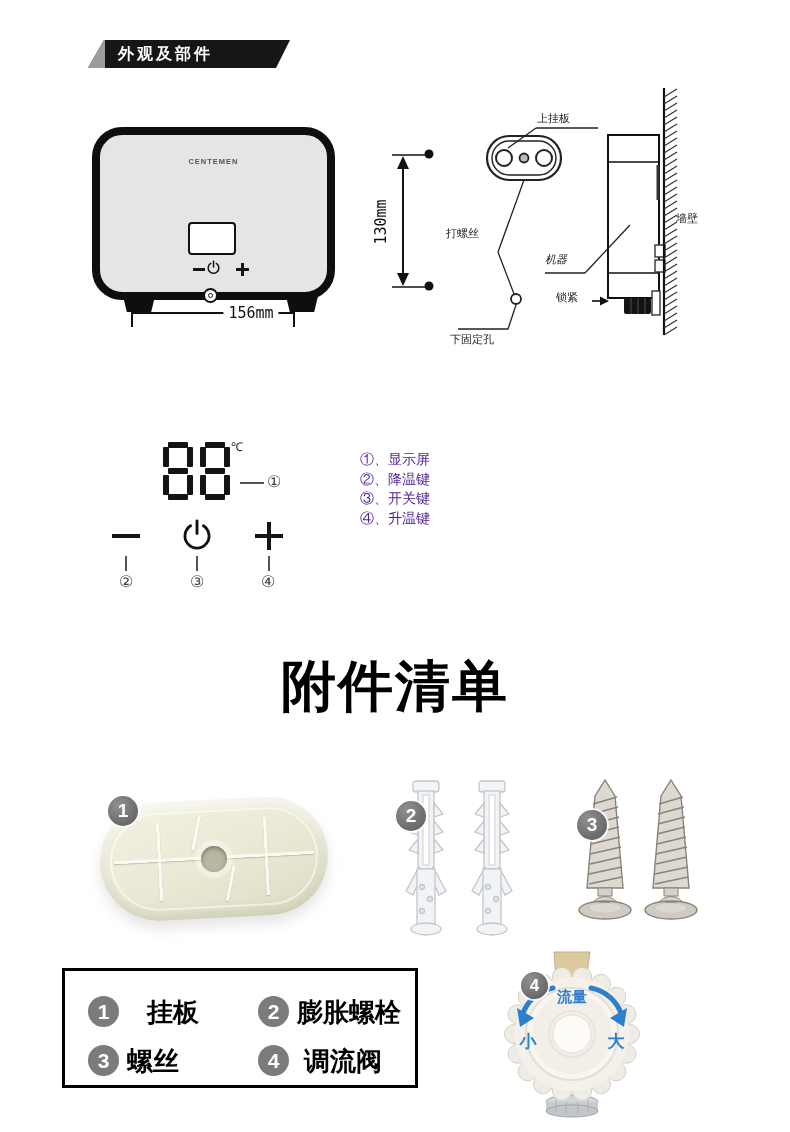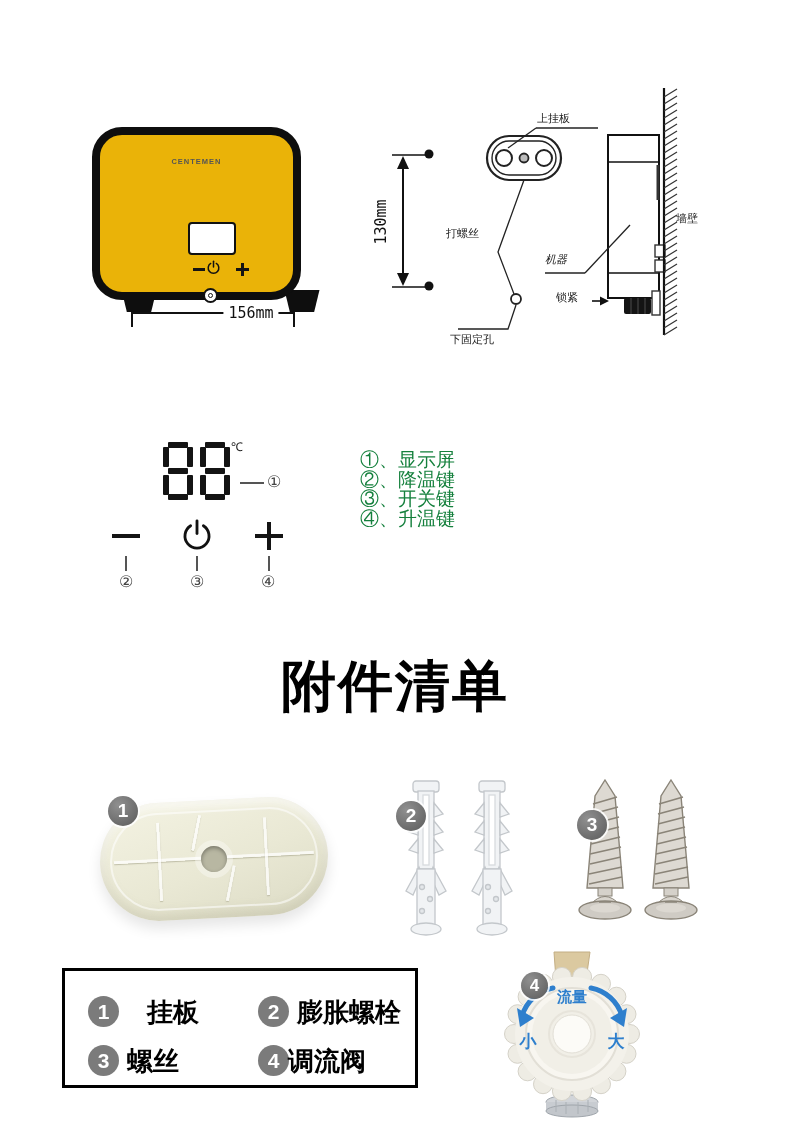--- a/index.html
+++ b/index.html
@@ -5,22 +5,22 @@
   html,body{margin:0;padding:0;background:#fff;}
   .page{position:relative;width:790px;height:1132px;background:#ffffff;overflow:hidden;
         font-family:"Liberation Sans",sans-serif;color:#111;}
   
   .banner{position:absolute;height:28px;background:#161616;color:#fff;
           clip-path:polygon(16px 0,100% 0,calc(100% - 14px) 100%,0 100%);}
   .banner .stripe{position:absolute;left:0;top:0;width:17px;height:100%;background:#9c9c9c;}
   .banner .btxt{display:block;margin-left:30px;line-height:28px;font-size:16px;font-weight:bold;
           letter-spacing:3px;white-space:nowrap;}
   
-  .fpanel{position:absolute;left:92px;top:127px;width:209px;height:173px;box-sizing:border-box;
-          border:8px solid #0e0e0e;border-radius:30px;background:#eab308;z-index:2;}
+  .fpanel{position:absolute;left:92px;top:127px;width:243px;height:173px;box-sizing:border-box;
+          border:8px solid #0e0e0e;border-radius:30px;background:#e5e5e5;z-index:2;}
   .flogo{position:absolute;left:50%;top:22px;transform:translateX(-50%);font-size:7.5px;
          letter-spacing:1px;color:#555;font-weight:bold;white-space:nowrap;}
   .fscreen{position:absolute;left:88px;top:87px;width:48px;height:33px;box-sizing:border-box;
            border:2.5px solid #111;border-radius:4px;background:#fff;}
   .bar{position:absolute;background:#141414;}
   .foot{position:absolute;width:38px;height:22px;background:#0e0e0e;z-index:1;
         clip-path:polygon(4% 0,96% 0,82% 100%,18% 100%);}
   .emblem{position:absolute;left:203px;top:288px;width:15px;height:15px;border:2.5px solid #111;
           border-radius:50%;background:#fff;z-index:3;box-sizing:border-box;}
   .emblem i{position:absolute;left:50%;top:50%;width:5px;height:5px;margin:-2.5px 0 0 -2.5px;
@@ -36,21 +36,21 @@
   
   .dgt{position:relative;width:30px;height:58px;display:inline-block;margin-right:7px;}
   .sg{position:absolute;background:#141414;border-radius:1px;}
   .sg.a{left:5px;top:0;width:20px;height:6px}.sg.f{left:0;top:5px;width:6px;height:20px}
   .sg.b{right:0;top:5px;width:6px;height:20px}.sg.g{left:5px;top:26px;width:20px;height:6px}
   .sg.e{left:0;top:33px;width:6px;height:20px}.sg.c{right:0;top:33px;width:6px;height:20px}
   .sg.d{left:5px;bottom:0;width:20px;height:6px}
   .unit{position:absolute;left:231px;top:438px;font-size:12px;color:#222;}
   .callout{position:absolute;font-size:16px;color:#444;}
   .vline{position:absolute;width:1.5px;background:#555;}
-  .panel-legend{position:absolute;left:360px;top:450px;font-size:19px;line-height:19.6px;color:#15803d;}
+  .panel-legend{position:absolute;left:360px;top:450px;font-size:14px;line-height:19.6px;color:#4c1d95;}
   
   .big-title{position:absolute;top:650px;left:50%;transform:translateX(-50%);font-size:55px;
              font-weight:900;letter-spacing:2px;color:#000;white-space:nowrap;}
   .photo-badge{position:absolute;width:30px;height:30px;border-radius:50%;z-index:5;
       background:radial-gradient(circle at 35% 30%,#909090,#5a5a5a);color:#fff;font-weight:bold;
       font-size:19px;display:flex;align-items:center;justify-content:center;
       box-shadow:0 0 0 2px rgba(255,255,255,.85);}
   .plate{position:absolute;left:100px;top:800px;width:228px;height:118px;border-radius:59px;
       background:linear-gradient(160deg,#f4f3e3 0%,#e9e8d4 55%,#dcdbc5 100%);transform:rotate(-3deg);
       box-shadow:0 8px 14px rgba(0,0,0,.10),inset 0 -6px 12px rgba(160,158,130,.28),inset 0 6px 10px rgba(255,255,255,.7);}
@@ -63,20 +63,24 @@
       font-weight:bold;font-size:21px;display:flex;align-items:center;justify-content:center;}
   .acc-label{position:absolute;font-size:26px;font-weight:bold;color:#000;white-space:nowrap;}
   svg{position:absolute;overflow:visible;}
   svg text{font-family:"Liberation Sans",sans-serif;}
 </style>
 </head>
 <body>
 
 <div class="page">
 
+  <div class="banner" style="left:88px;top:40px;width:202px;">
+    <div class="stripe"></div>
+    <span class="btxt">外观及部件</span>
+  </div>
 
   <div class="foot" style="left:120px;top:290px;"></div>
   <div class="foot" style="left:283px;top:290px;"></div>
   <div class="fpanel">
     <div class="flogo">CENTEMEN</div>
     <div class="fscreen"></div>
     <div class="bar" style="left:93px;top:133px;width:12px;height:2.5px;"></div>
     <svg style="left:106px;top:125px;" width="15" height="15" viewBox="0 0 24 24">
       <path d="M7.5 5.5 A 8.5 8.5 0 1 0 16.5 5.5" fill="none" stroke="#111" stroke-width="2.4" stroke-linecap="round"></path>
       <line x1="12" y1="2" x2="12" y2="11" stroke="#111" stroke-width="2.4" stroke-linecap="round"></line>
@@ -318,16 +322,16 @@
   <div class="photo-badge" style="left:521px;top:972px;width:27px;height:27px;font-size:17px;">4</div>
 
   <div class="acc-box">
     <div class="acc-badge" style="left:23px;top:25px;">1</div>
     <div class="acc-label" style="left:62px;top:24px;margin-left:20px;">挂板</div>
     <div class="acc-badge" style="left:193px;top:25px;">2</div>
     <div class="acc-label" style="left:232px;top:24px;">膨胀螺栓</div>
     <div class="acc-badge" style="left:23px;top:74px;">3</div>
     <div class="acc-label" style="left:62px;top:73px;">螺丝</div>
     <div class="acc-badge" style="left:193px;top:74px;">4</div>
-    <div class="acc-label" style="left:223px;top:73px;text-align:center;">调流阀</div>
+    <div class="acc-label" style="left:239px;top:73px;text-align:center;">调流阀</div>
   </div>
 
 </div>
 
 </body></html>

